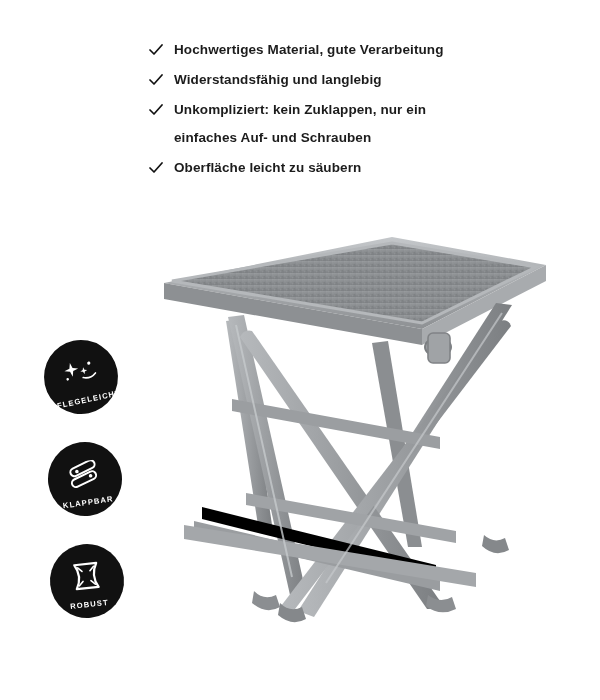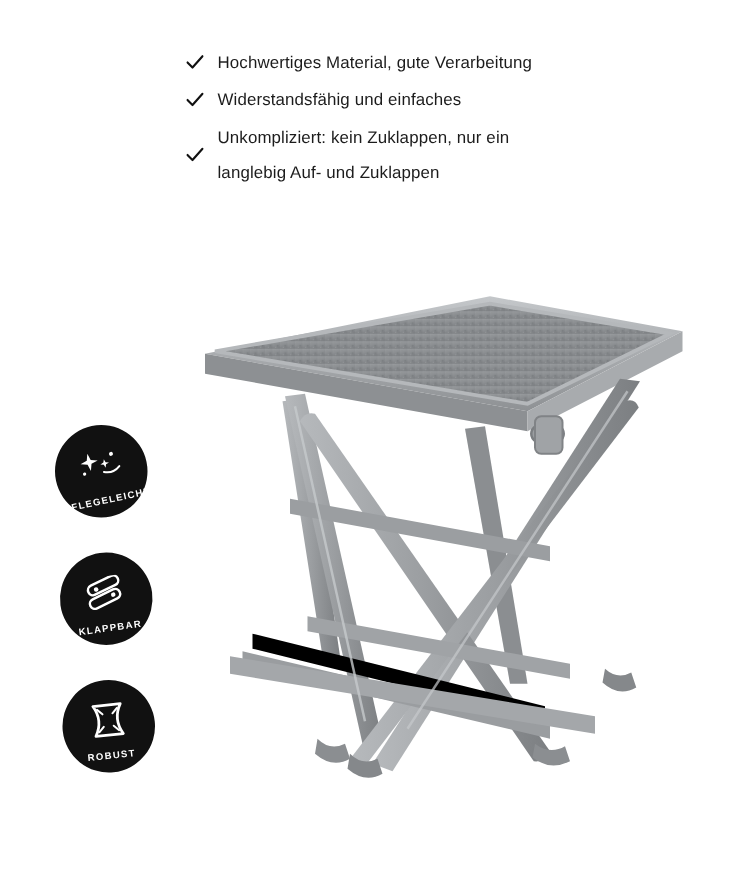--- a/index.html
+++ b/index.html
@@ -18,22 +18,23 @@
 
   
   .features {
     position: absolute;
     left: 148px;
     top: 40px;
     width: 400px;
   }
   .feature-row {
     display: flex;
-    align-items: center;
+    align-items: flex-start;
     margin-bottom: 10px;
+    font-weight: bold;
   }
   .check-icon {
     width: 16px;
     min-width: 16px;
     height: 20px;
     margin-right: 10px;
     display: flex;
     align-items: center;
     justify-content: center;
   }
@@ -113,36 +114,46 @@
     </span>
   </div>
 
   <div class="feature-row">
     <span class="check-icon">
       <svg width="14" height="12" viewBox="0 0 14 12">
         <polyline points="1,6 5,10 13,1" fill="none" stroke="#111111" stroke-width="1.7" stroke-linecap="round" stroke-linejoin="round"></polyline>
       </svg>
     </span>
     <span class="feature-text">
-      <span>Widerstandsfähig und einfaches</span>
+      <span>Widerstandsfähig und langlebig</span>
     </span>
   </div>
 
   <div class="feature-row">
     <span class="check-icon">
       <svg width="14" height="12" viewBox="0 0 14 12">
         <polyline points="1,6 5,10 13,1" fill="none" stroke="#111111" stroke-width="1.7" stroke-linecap="round" stroke-linejoin="round"></polyline>
       </svg>
     </span>
     <span class="feature-text">
       <span>Unkompliziert: kein Zuklappen, nur ein</span>
-      <span class="line2">langlebig Auf- und Zuklappen</span>
-    </span>
-  </div>
-
+      <span class="line2">einfaches Auf- und Schrauben</span>
+    </span>
+  </div>
+
+  <div class="feature-row">
+    <span class="check-icon">
+      <svg width="14" height="12" viewBox="0 0 14 12">
+        <polyline points="1,6 5,10 13,1" fill="none" stroke="#111111" stroke-width="1.7" stroke-linecap="round" stroke-linejoin="round"></polyline>
+      </svg>
+    </span>
+    <span class="feature-text">
+      <span>Oberfläche leicht zu säubern</span>
+    </span>
+  </div>
 
 </div>
 
 <div class="badges">
 
   <div class="badge badge-1">
     <span class="glyph">
       <svg width="40" height="26" viewBox="0 0 40 26">
         <path d="M12 2 L13.6 7.4 L19 9 L13.6 10.6 L12 16 L10.4 10.6 L5 9 L10.4 7.4 Z" fill="#ffffff"></path>
         <path d="M24 9 L24.9 11.6 L27.5 12.5 L24.9 13.4 L24 16 L23.1 13.4 L20.5 12.5 L23.1 11.6 Z" fill="#ffffff"></path>

